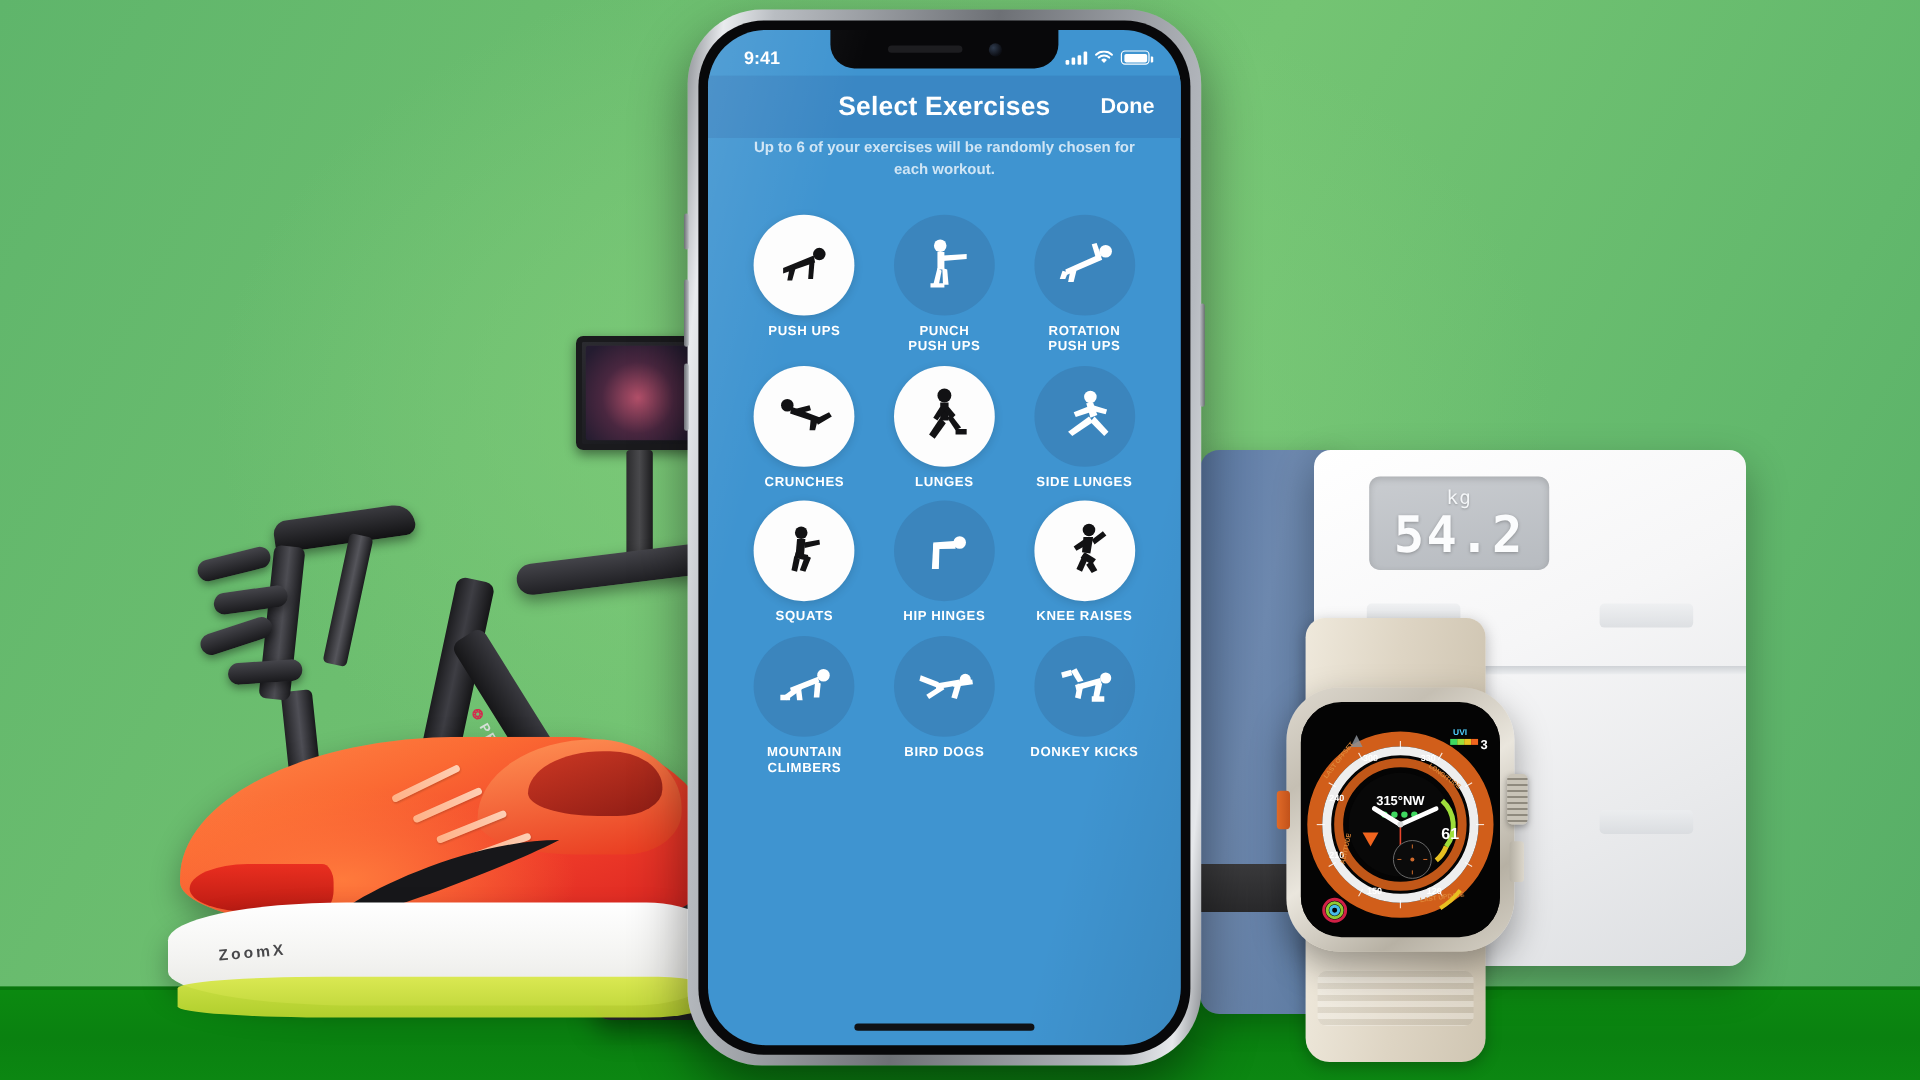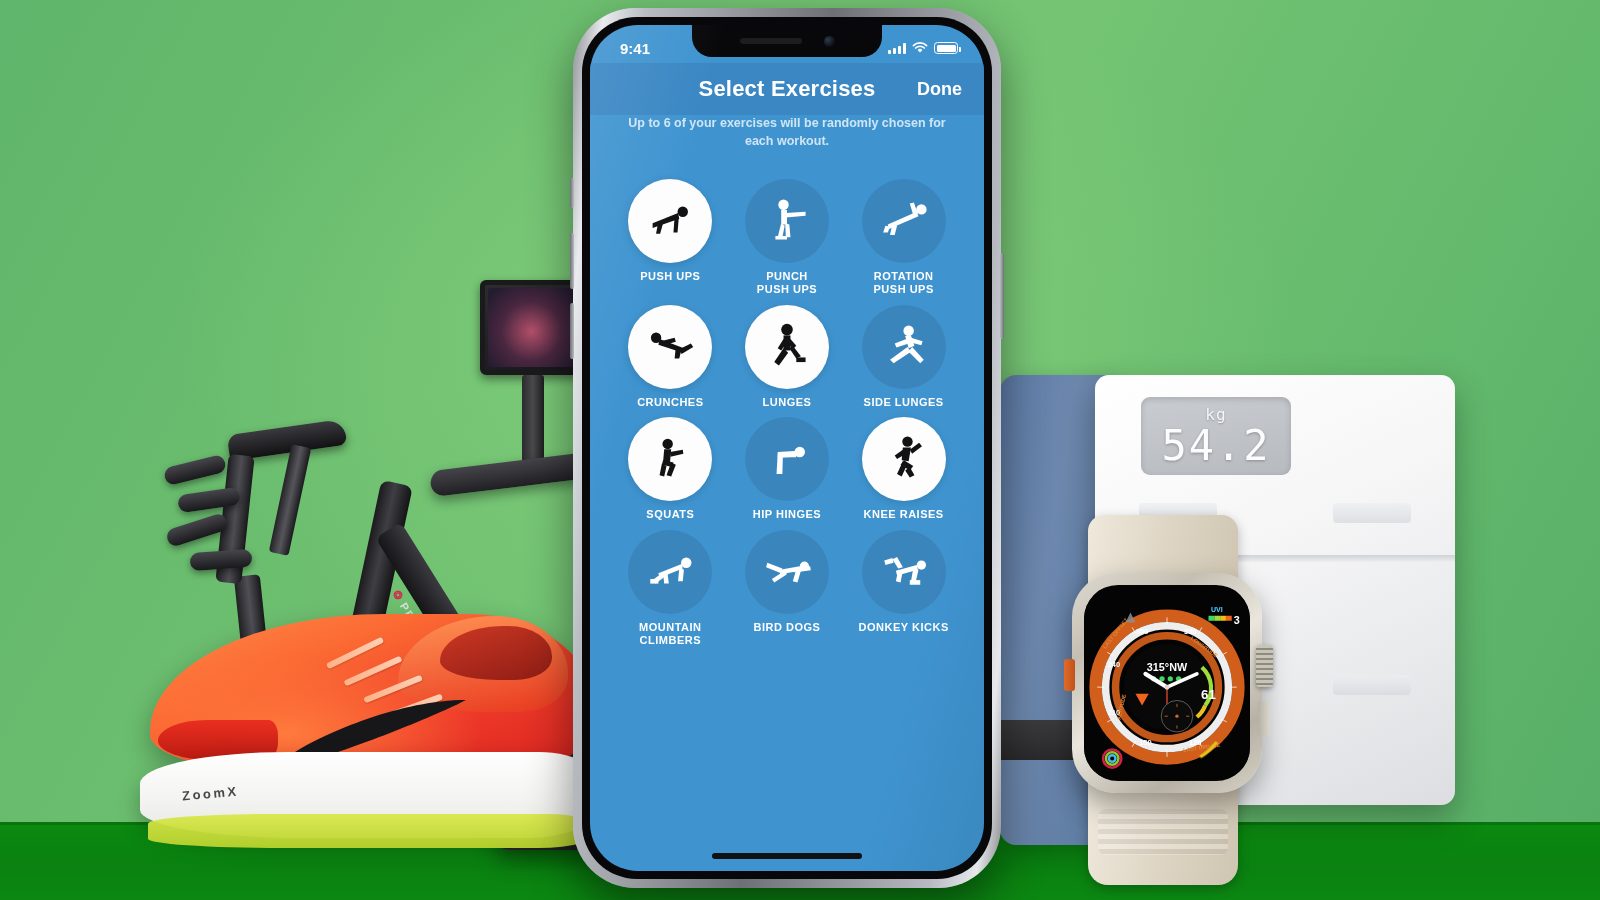--- a/index.html
+++ b/index.html
@@ -225,21 +225,21 @@
     display:flex; flex-direction:column; align-items:center; justify-content:center;
     gap:1px;
   }
   .scale .lcd .unit {
     font-family:"DejaVu Sans Mono", monospace;
     font-size:16px; color:#f4f6f8; letter-spacing:1px;
     text-shadow:0 1px 2px rgba(0,0,0,.25);
   }
   .scale .lcd .val {
     font-family:"DejaVu Sans Mono", monospace;
-    font-size:42px; font-weight:400; color:#fbfcfd; letter-spacing:2px;
+    font-size:42px; font-weight:700; color:#fbfcfd; letter-spacing:2px;
     line-height:1; text-shadow:0 1px 3px rgba(0,0,0,.28);
   }
   .scale .elec {
     position:absolute; width:78px; height:20px;
     background:linear-gradient(180deg,#eceef0,#d6d9dd);
     border-radius:4px; opacity:.75;
   }
 
   
   .watch { position:absolute; left:1048px; top:545px; width:255px; height:300px; }

